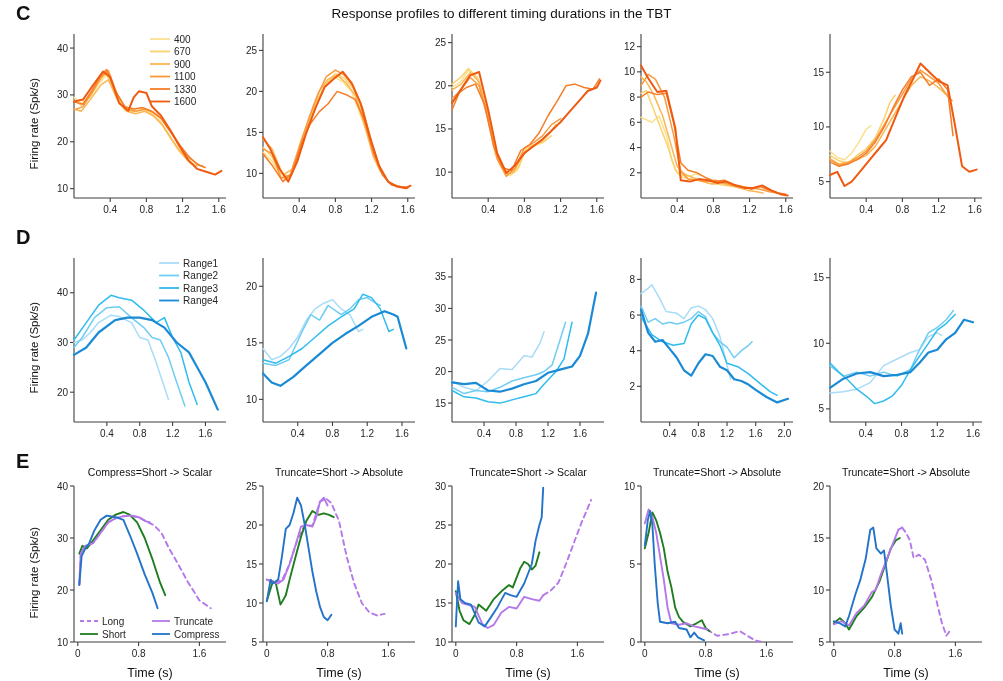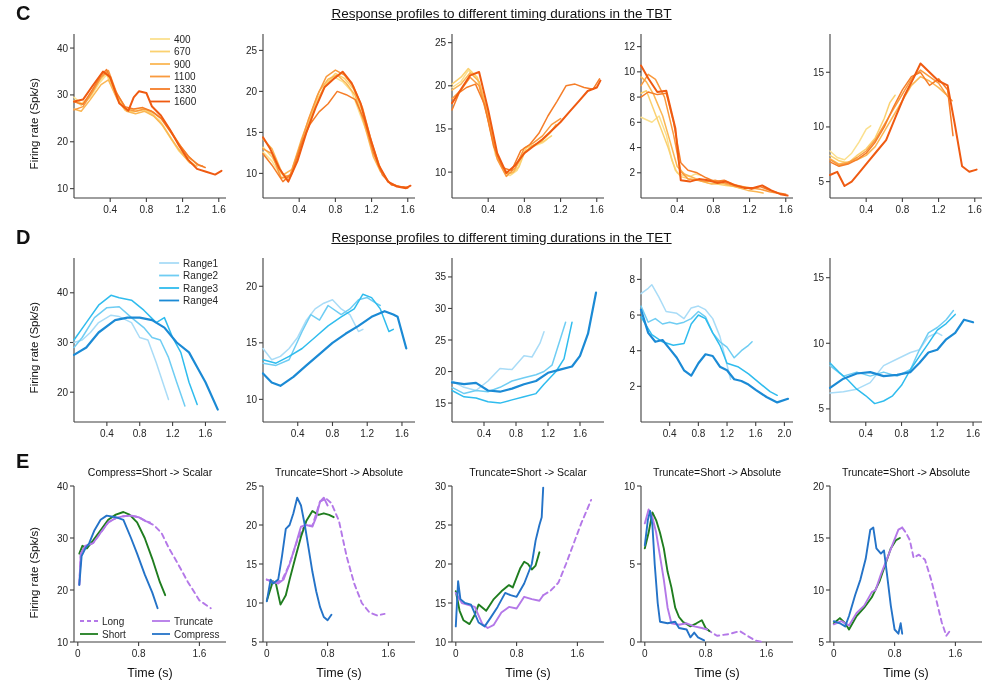--- a/index.html
+++ b/index.html
@@ -1,21 +1,21 @@
 <!DOCTYPE html>
 <html><head>
 <meta charset="utf-8">
 <style>
   html,body{margin:0;padding:0;background:#fff;}
   .figure{position:relative;width:1003px;height:681px;background:#fff;
     font-family:"Liberation Sans",sans-serif;color:#1a1a1a;overflow:hidden;}
   .row{position:relative;}
   .row-letter{position:absolute;left:16px;top:2px;font-size:20px;font-weight:700;color:#111;}
   .row-title{position:absolute;left:50%;top:6px;transform:translateX(-50%);
-    font-size:13.5px;color:#111;white-space:nowrap;text-decoration:underline;}
+    font-size:13.5px;color:#111;white-space:nowrap;}
   .charts{display:flex;align-items:flex-end;padding-left:24px;}
   .ylabel-wrap{width:20px;display:flex;align-items:center;justify-content:center;align-self:stretch;}
   .ylabel{writing-mode:vertical-rl;transform:rotate(180deg);font-size:11.5px;color:#111;white-space:nowrap;}
   .cell{width:189px;}
   .row-c .charts,.row-d .charts{padding-top:24px;}
   .row-e .charts{padding-top:6px;}
   .row-e{padding-top:10px;}
   svg{display:block;}
   svg text{font-family:"Liberation Sans",sans-serif;}
 </style>
@@ -183,21 +183,20 @@
             <polyline points="30.0,135.7 39.0,141.2 48.1,139.0 57.1,133.5 66.2,127.0 75.2,116.1 84.3,100.7 93.3,85.4 102.4,70.1 111.4,54.8 120.5,46.1 129.5,52.6 138.6,59.2 147.6,72.3 152.1,76.7" fill="none" stroke="#F99A3E" stroke-width="1.5" stroke-linejoin="round" stroke-linecap="round"></polyline>
             <polyline points="30.0,137.9 39.0,142.3 48.1,140.1 57.1,135.7 66.2,129.2 75.2,118.2 84.3,102.9 93.3,83.3 102.4,65.8 111.4,52.6 120.5,48.3 129.5,61.4 138.6,54.8 147.6,65.8 153.0,111.7" fill="none" stroke="#F57D28" stroke-width="1.5" stroke-linejoin="round" stroke-linecap="round"></polyline>
             <polyline points="30.0,151.0 37.2,147.8 44.5,162.0 51.7,157.6 59.0,148.9 68.0,137.9 77.0,127.0 86.1,116.1 95.1,94.2 104.2,72.3 113.2,54.8 120.5,39.5 129.5,48.3 138.6,57.0 147.6,61.4 154.9,100.7 162.1,142.3 169.3,147.8 176.6,145.6" fill="none" stroke="#EF5A11" stroke-width="2" stroke-linejoin="round" stroke-linecap="round"></polyline>
           </svg>
         </div>
     </div>
   </section>
 
   <section class="row row-d">
     <div class="row-letter">D</div>
-    <div class="row-title">Response profiles to different timing durations in the TET</div>
     <div class="charts">
       <div class="ylabel-wrap">
           <span class="ylabel">Firing rate (Spk/s)</span>
         </div>
       <div class="cell">
           <svg width="189" height="200">
             <line x1="30" y1="10" x2="30" y2="174" stroke="#3F3F3F" stroke-width="1.1"></line>
             <line x1="30" y1="174" x2="182" y2="174" stroke="#3F3F3F" stroke-width="1.1"></line>
             <line x1="26" y1="144.1818181818182" x2="30" y2="144.1818181818182" stroke="#3F3F3F" stroke-width="1.1"></line>
             <text x="24" y="147.6818181818182" font-size="10" text-anchor="end" fill="#262626">20</text>

